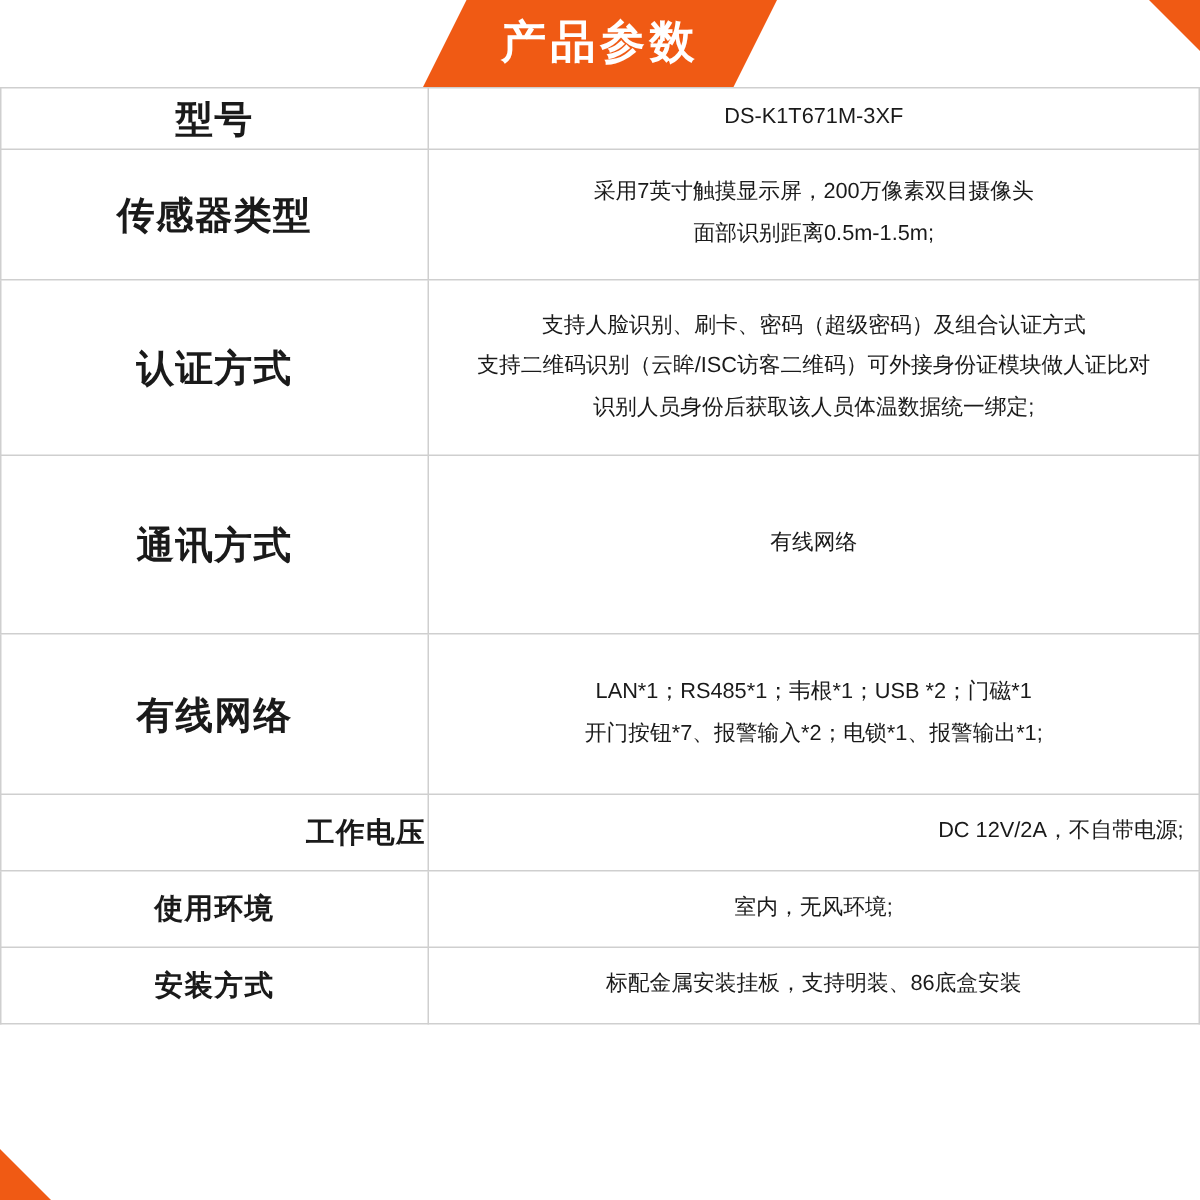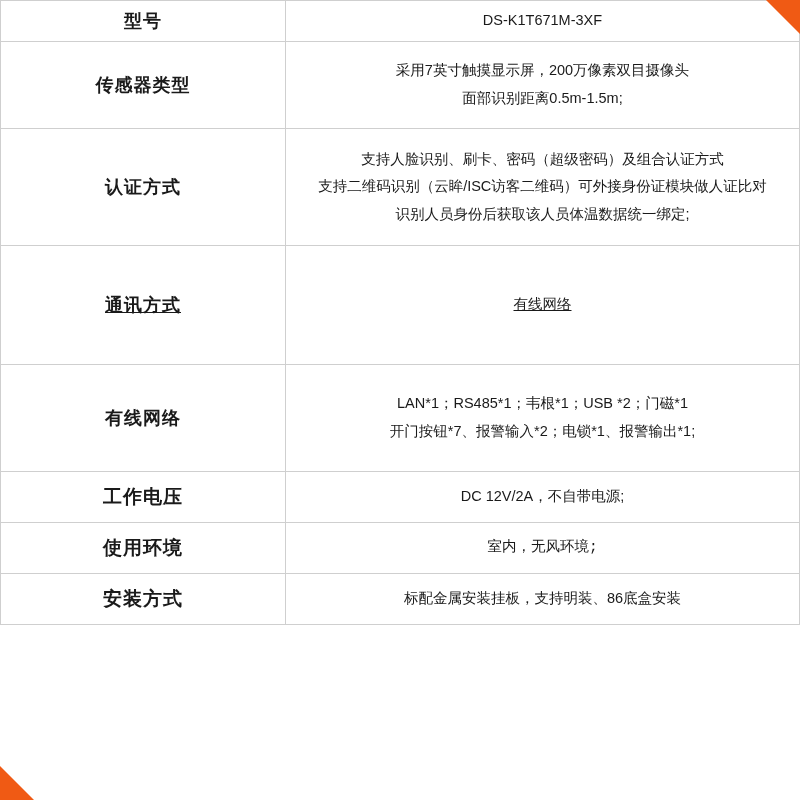--- a/index.html
+++ b/index.html
@@ -74,43 +74,43 @@
     table-layout: fixed;
   }
   table.spec td {
     border: 1px solid #cfcfcf;
     vertical-align: middle;
     color: #1a1a1a;
   }
   td.label {
     width: 282px;
     text-align: center;
-    font-size: 18px;
+    font-size: 25px;
     font-weight: bold;
     letter-spacing: 1px;
   }
   td.value {
     text-align: center;
     font-size: 14.5px;
     line-height: 1.9;
     padding: 4px 10px;
   }
   td.value .line {
     display: block;
   }
   
   tr.r-model td { height: 32px; }
   tr.r-appearance td { height: 78px; }
   tr.r-capacity td { height: 78px; }
   tr.r-auth td { height: 108px; }
-  tr.r-comm td { height: 110px; text-decoration: underline; }
+  tr.r-comm td { height: 110px; }
   tr.r-port td { height: 98px; }
   tr.r-sensor td { height: 42px; }
-  tr.r-voltage td { height: 42px; }
-  tr.r-env td { height: 42px; font-family: Liberation Mono, monospace; }
+  tr.r-voltage td { height: 42px; text-align: right; }
+  tr.r-env td { height: 42px; }
   tr.r-install td { height: 42px; }
   tr.r-sensor td.label,
   tr.r-voltage td.label,
   tr.r-env td.label,
   tr.r-install td.label,
   tr.r-size td.label,
   tr.r-temp td.label { font-size: 19px; }
   
   .corner {
     position: absolute;
@@ -129,20 +129,25 @@
     top: 0;
     border-top: 34px solid #f05a14;
     border-left: 34px solid transparent;
   }
 </style>
 </head>
 <body>
 
 <div class="page">
 
+  <div class="header">
+    <div class="notch notch-left"></div>
+    <div class="notch notch-right"></div>
+    <div class="header-title">产品参数</div>
+  </div>
 
   <table class="spec">
     <tbody>
       <tr class="r-model">
         <td class="label">型号</td>
         <td class="value">
           <span class="line">DS-K1T671M-3XF</span>
         </td>
       </tr>
       <tr class="r-appearance">

